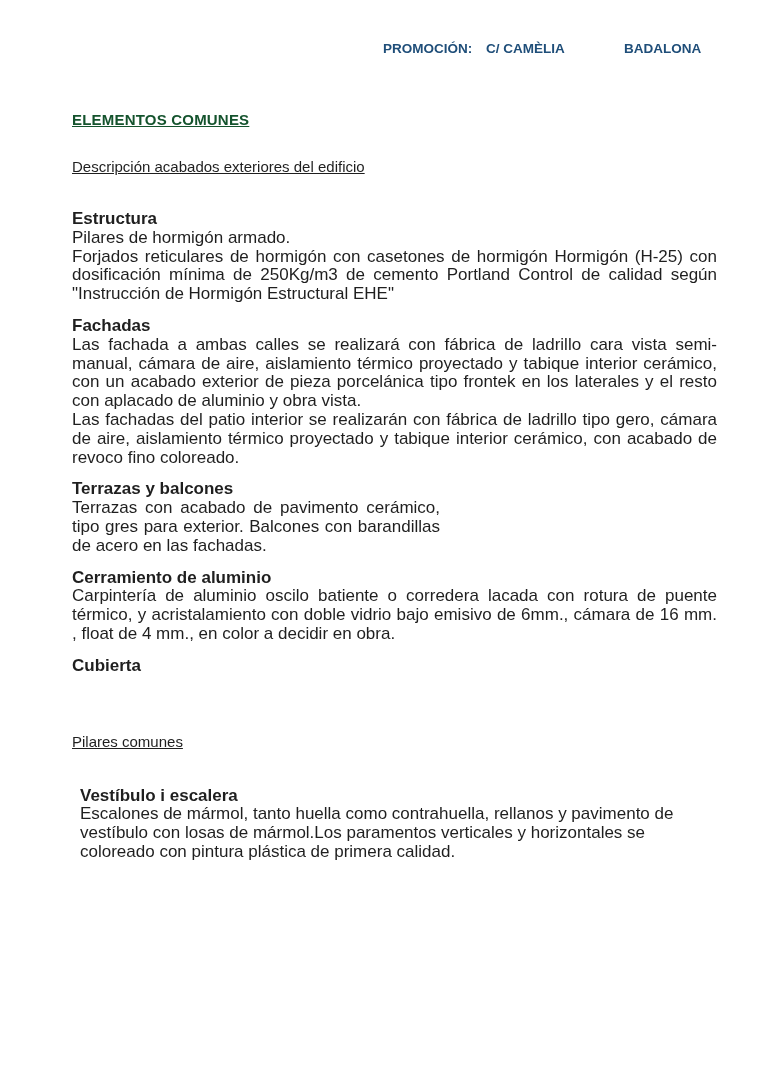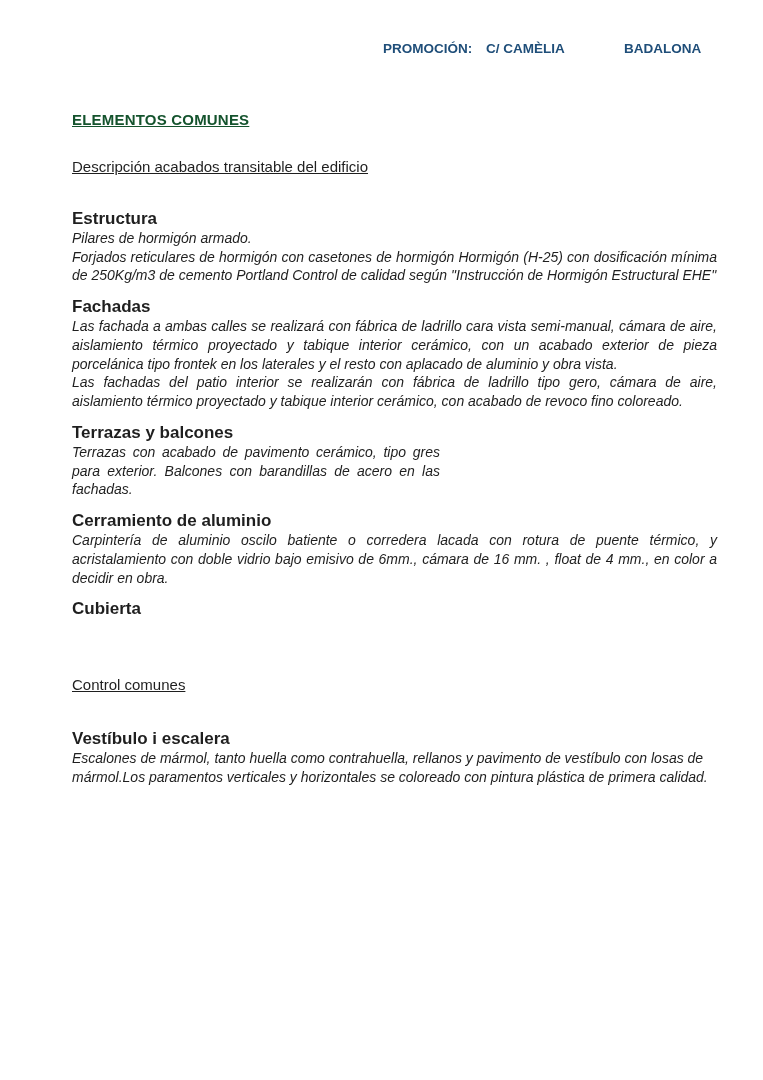--- a/index.html
+++ b/index.html
@@ -39,49 +39,48 @@
     margin: 30px 0 0 0;
     font-size: 15px;
     font-weight: normal;
     text-decoration: underline;
   }
   .subtitle-2 {
     margin-top: 57px;
   }
   .section { margin-top: 13px; }
   .section-first { margin-top: 35px; }
-  .section-last { margin-top: 37px; }
+  .section-last { margin-top: 37px; margin-left: 8px; }
   .sec-heading {
     font-size: 17px;
     font-weight: bold;
     line-height: 18.8px;
   }
   .section p {
     margin: 0;
-    font-size: 14px;
+    font-size: 17px;
     line-height: 18.8px;
-    font-style: italic;
   }
   .justify { text-align: justify; }
   .narrow  { max-width: 368px; }
 </style>
 </head>
 <body>
 
 <div class="page">
 
   <div class="doc-header" style="color:#1F4E79;">
     <span class="promo-label">PROMOCIÓN:</span>
     <span class="promo-street">C/ CAMÈLIA</span>
     <span class="promo-city">BADALONA</span>
   </div>
 
   <div class="doc-title" style="color:#14532d;">ELEMENTOS COMUNES</div>
 
-  <div class="doc-subtitle">Descripción acabados transitable del edificio</div>
+  <div class="doc-subtitle">Descripción acabados exteriores del edificio</div>
 
   <div class="section section-first">
     <div class="sec-heading">Estructura</div>
     <p>Pilares de hormigón armado.</p>
     <p class="justify">Forjados reticulares de hormigón con casetones de hormigón Hormigón (H-25) con dosificación mínima de 250Kg/m3 de cemento Portland Control de calidad según "Instrucción de Hormigón Estructural EHE"</p>
   </div>
 
   <div class="section">
     <div class="sec-heading">Fachadas</div>
     <p class="justify">Las fachada a ambas calles se realizará con fábrica de ladrillo cara vista semi-manual, cámara de aire, aislamiento térmico proyectado y tabique interior cerámico, con un acabado exterior de pieza porcelánica tipo frontek en los laterales y el resto con aplacado de aluminio y obra vista.</p>
@@ -95,20 +94,20 @@
 
   <div class="section">
     <div class="sec-heading">Cerramiento de aluminio</div>
     <p class="justify">Carpintería de aluminio oscilo batiente o corredera lacada con rotura de puente térmico, y acristalamiento con doble vidrio bajo emisivo de 6mm., cámara de 16 mm. , float de 4 mm., en color a decidir en obra.</p>
   </div>
 
   <div class="section">
     <div class="sec-heading">Cubierta</div>
   </div>
 
-  <div class="doc-subtitle subtitle-2">Control comunes</div>
+  <div class="doc-subtitle subtitle-2">Pilares comunes</div>
 
   <div class="section section-last">
     <div class="sec-heading">Vestíbulo i escalera</div>
     <p style="max-width:645px;">Escalones de mármol, tanto huella como contrahuella, rellanos y pavimento de vestíbulo con losas de mármol.Los paramentos verticales y horizontales se coloreado con pintura plástica de primera calidad.</p>
   </div>
 
 </div>
 
 </body></html>

